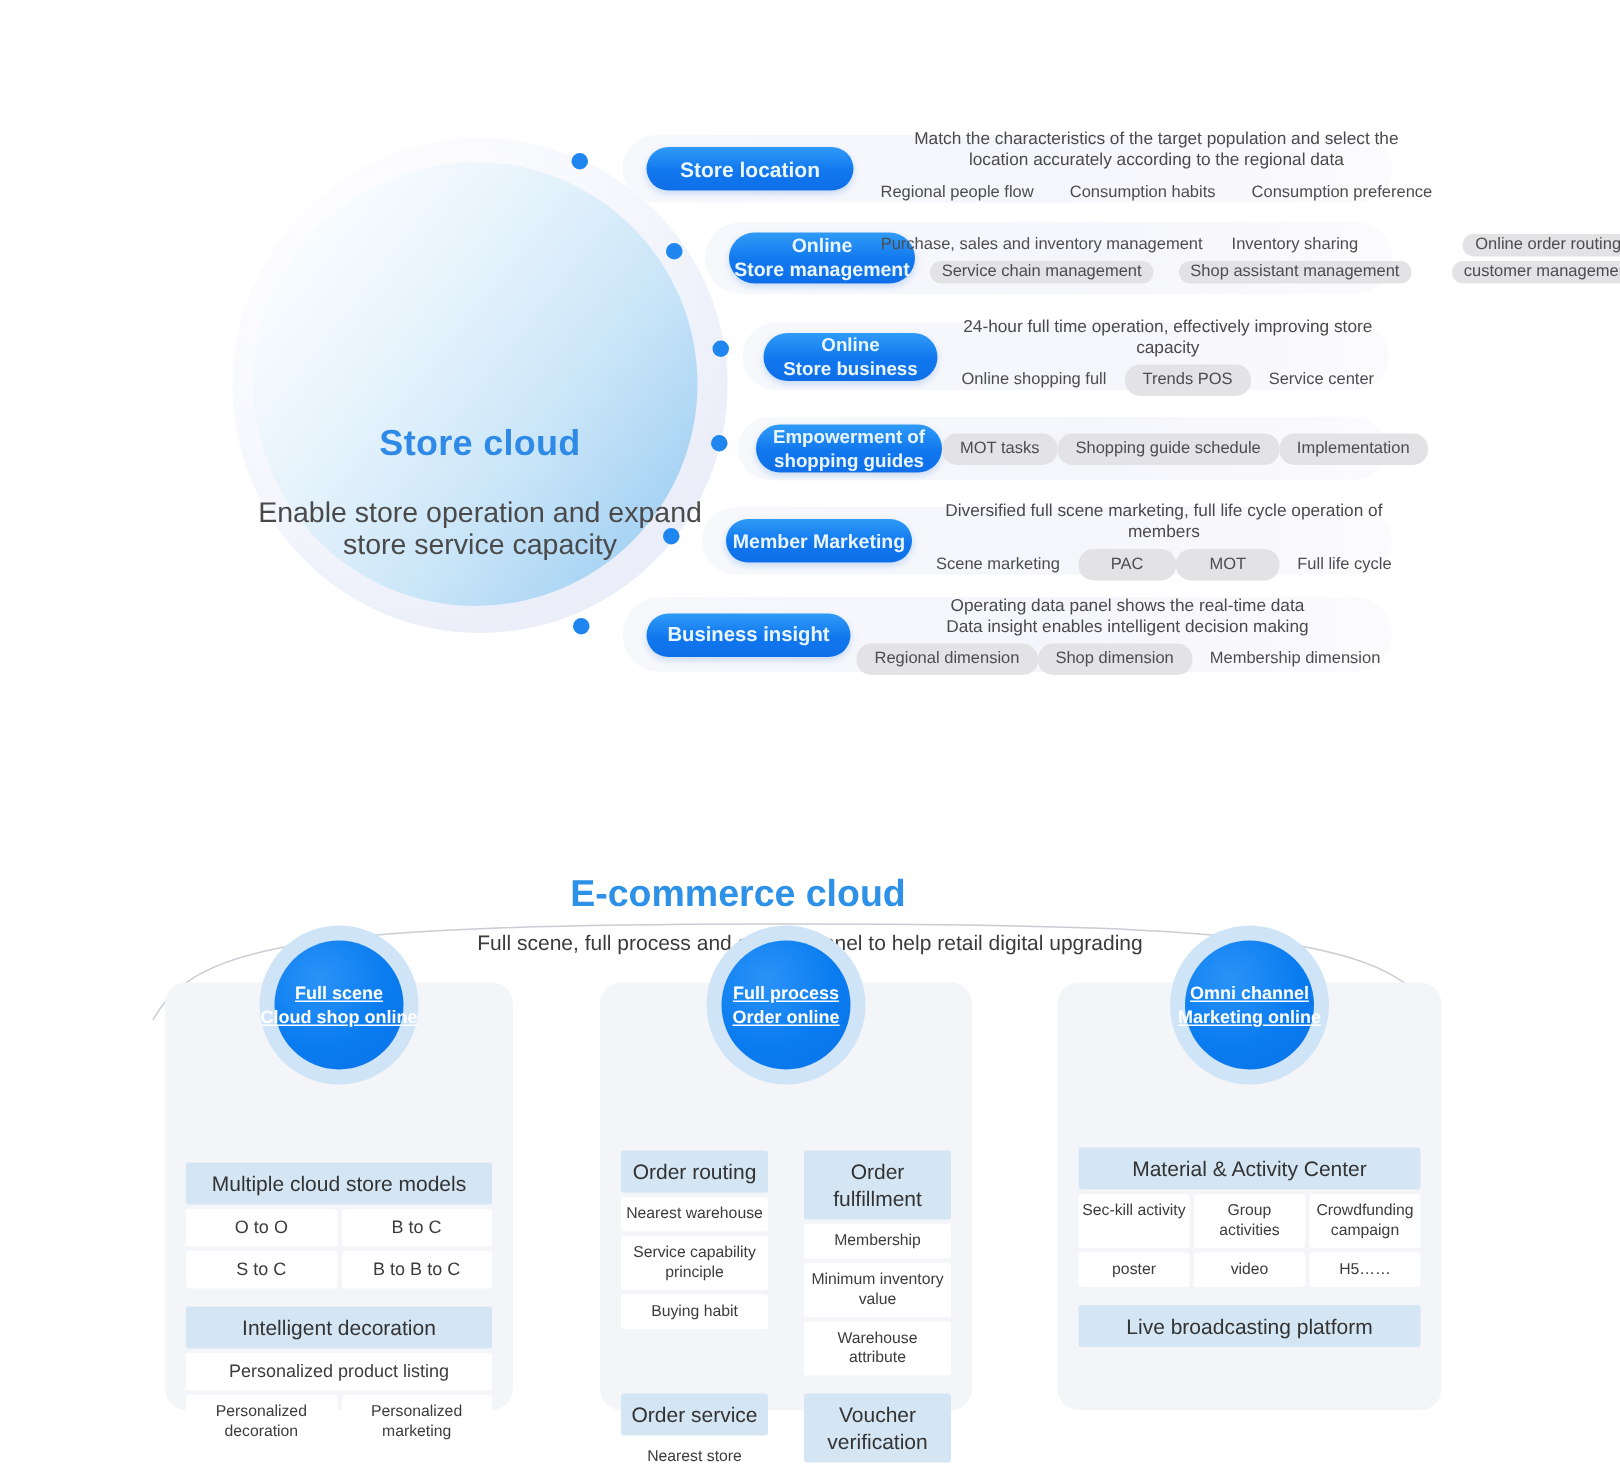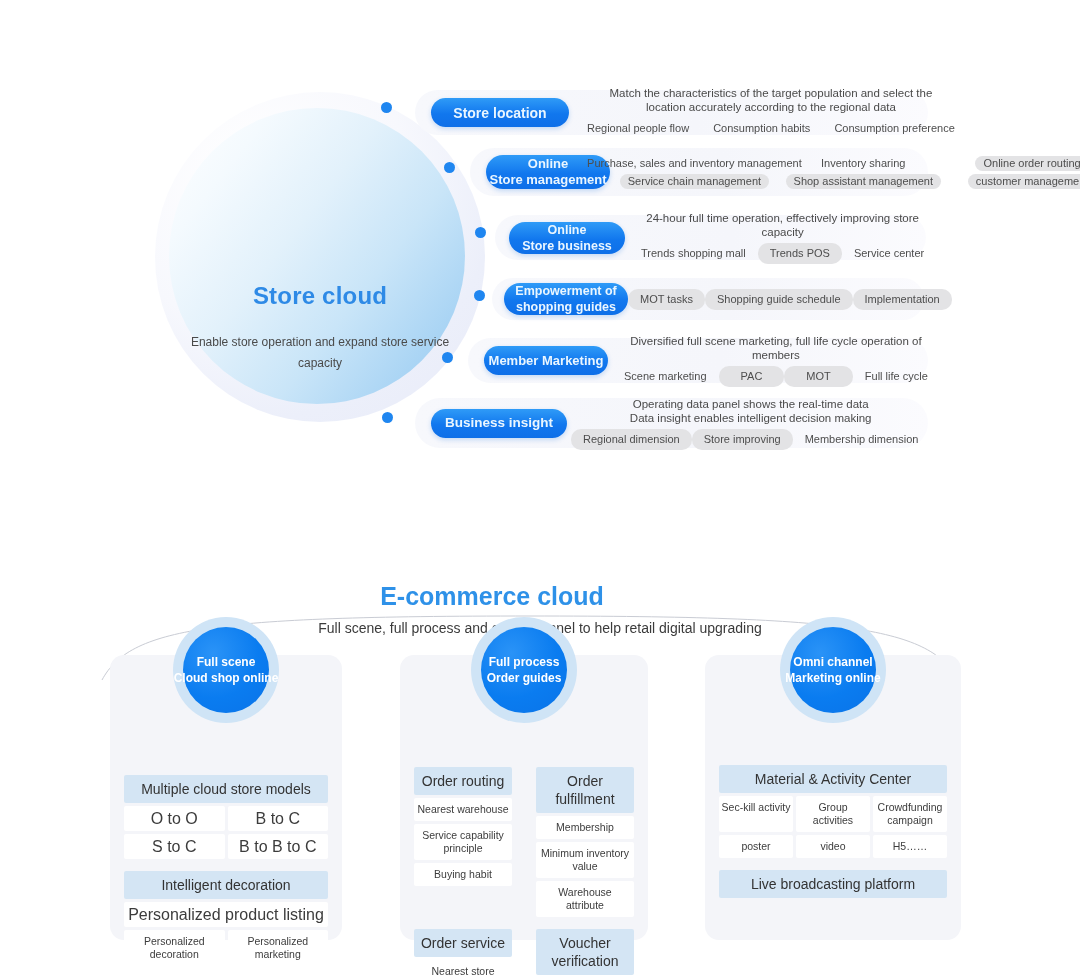--- a/index.html
+++ b/index.html
@@ -17,21 +17,21 @@
     position:absolute;left:0;top:0;width:330px;height:330px;border-radius:50%;
     background:radial-gradient(circle at 30% 25%, #ffffff 0%, #f7f8fd 45%, #eceffa 72%, #e8ebf8 100%);
   }
   .cloud-core{
     position:absolute;left:14px;top:16px;width:296px;height:296px;border-radius:50%;
     background:linear-gradient(128deg,#ffffff 0%,#f4fafe 20%,#e2f1fb 42%,#c9e5f8 64%,#a9d4f4 85%,#9ccef2 100%);
   }
   .cloud-text{position:absolute;left:0px;top:190px;width:330px;text-align:center;z-index:3;}
   .cloud-title{font-size:24px;font-weight:bold;color:#2e8ae6;letter-spacing:.2px;}
   .cloud-sub{
-    margin-top:22px;font-size:12px;color:#4a4a4a;line-height:21px;
+    margin-top:22px;font-size:19px;color:#4a4a4a;line-height:21px;
     width:300px;margin-left:15px;text-align:center;
   }
 
   .dot{position:absolute;width:11px;height:11px;border-radius:50%;background:#1F86F0;z-index:6;}
 
   .row{position:absolute;height:auto;display:flex;align-items:center;
        background:linear-gradient(90deg,#f7f8fc 0%,#f5f6fb 55%,#fbfbfe 100%);
        border-radius:30px;z-index:4;}
   .chip{
     background:linear-gradient(180deg,#2f9bf7 0%,#1177EE 55%,#0E6FE8 100%);
@@ -57,26 +57,26 @@
   .arc{position:absolute;left:100px;top:52px;width:860px;height:70px;}
 
   .cards{position:absolute;left:0;top:95px;width:1080px;height:320px;}
   .card{position:absolute;top:0;background:#f4f5f9;border-radius:14px;}
   .card-badge{position:absolute;top:-38px;width:106px;height:106px;border-radius:50%;
     background:#cfe4f6;display:flex;align-items:center;justify-content:center;}
   .card-badge-inner{width:86px;height:86px;border-radius:50%;
     background:radial-gradient(circle at 35% 30%,#2A93F7 0%,#0A7CF0 55%,#0A73E8 100%);
     display:flex;flex-direction:column;align-items:center;justify-content:center;
     color:#fff;font-weight:bold;font-size:12px;line-height:16px;text-align:center;}
-  .card-badge-inner span{white-space:nowrap;}
+  .card-badge-inner span{white-space:nowrap;text-decoration:underline;}
 
   .grid{position:absolute;left:14px;right:14px;}
   .hdr{background:#d4e5f4;color:#333;font-size:14px;text-align:center;
        padding:5px 2px;border-radius:2px;line-height:18px;}
-  .cell{background:#ffffff;color:#3c3c3c;font-size:16px;text-align:center;
+  .cell{background:#ffffff;color:#3c3c3c;font-size:12px;text-align:center;
         padding:5px 2px;border-radius:2px;line-height:15px;}
   .cell.sm{font-size:10.5px;line-height:13px;}
   .r{display:flex;gap:3px;margin-top:3px;}
   .r>*{flex:1;min-width:0;}
   .blk{margin-bottom:12px;}
   .two{display:flex;gap:24px;}
   .two>div{flex:1;}
 </style>
 </head>
 <body>
@@ -137,21 +137,21 @@
   </div>
 
   <div class="row" style="left:495px;top:215px;width:417px;height:45px;padding:0 0 0 14px;">
     <div class="chip" style="width:116px;height:32px;font-size:12.5px;">
       <span>Online</span>
       <span>Store business</span>
     </div>
     <div class="rowbody" style="padding:0 4px;">
       <div class="desc">24-hour full time operation, effectively improving store capacity</div>
       <div class="tagline">
-        <span class="tag">Trends shopping mall</span>
+        <span class="tag">Online shopping full</span>
         <span class="tag pill">Trends POS</span>
         <span class="tag">Service center</span>
       </div>
     </div>
   </div>
 
   <div class="row" style="left:492px;top:278px;width:420px;height:42px;padding:0 0 0 12px;">
     <div class="chip" style="width:124px;height:32px;font-size:12.5px;">
       <span>Empowerment of</span>
       <span>shopping guides</span>
@@ -182,21 +182,21 @@
 
   <div class="row" style="left:415px;top:398px;width:497px;height:50px;padding:0 0 0 16px;">
     <div class="chip" style="width:136px;height:29px;font-size:13.5px;">
       <span>Business insight</span>
     </div>
     <div class="rowbody" style="padding:0 4px;">
       <div class="desc" style="white-space:pre-line;">Operating data panel shows the real-time data
 Data insight enables intelligent decision making</div>
       <div class="tagline">
         <span class="tag pill">Regional dimension</span>
-        <span class="tag pill">Store improving</span>
+        <span class="tag pill">Shop dimension</span>
         <span class="tag">Membership dimension</span>
       </div>
     </div>
   </div>
 </div>
 
 <div id="ecom-section">
 
   <div class="ecom-title">E-commerce cloud</div>
 
@@ -237,21 +237,21 @@
             <div class="cell sm">Personalized marketing</div>
           </div>
         </div>
       </div>
     </div>
 
     <div class="card" style="left:400px;width:248px;height:285px;">
       <div class="card-badge" style="left:71px;">
         <div class="card-badge-inner">
           <span>Full process</span>
-          <span>Order guides</span>
+          <span>Order online</span>
         </div>
       </div>
       <div class="grid" style="top:112px;">
         <div class="two blk">
           <div>
             <div class="hdr">Order routing</div>
             <div class="r">
                 <div class="cell sm">Nearest warehouse</div>
               </div>
             <div class="r">

